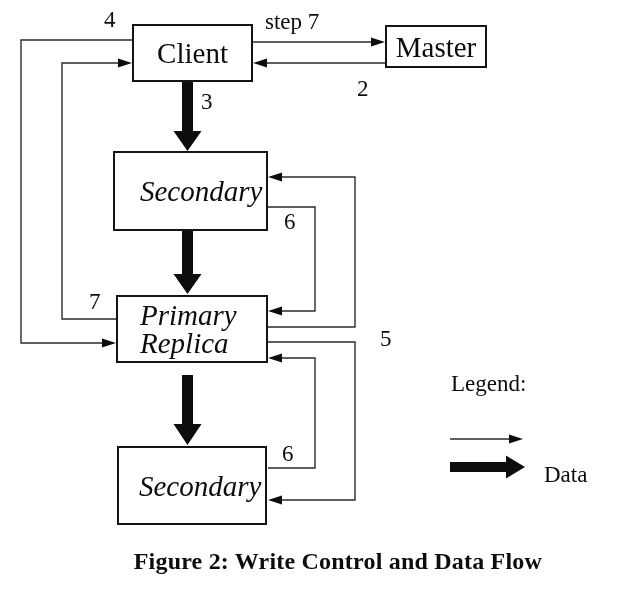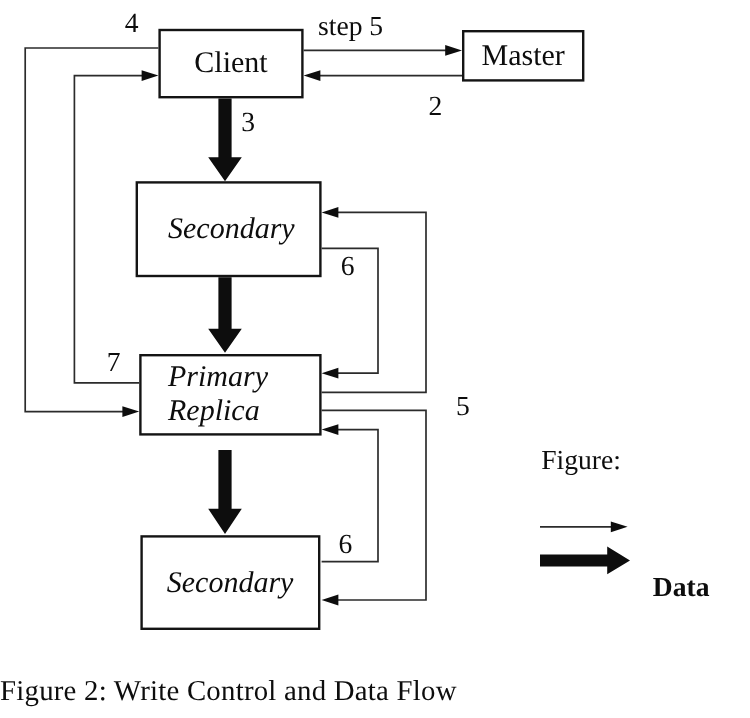--- a/index.html
+++ b/index.html
@@ -24,42 +24,42 @@
     pointer-events: none;
   }
   .node {
     position: absolute;
     box-sizing: border-box;
     border: 2px solid #141414;
     background: #ffffff;
     display: flex;
     flex-direction: column;
     justify-content: center;
-    font-size: 25px;
+    font-size: 29px;
     line-height: 28px;
     z-index: 1;
   }
   .node.center { align-items: center; }
   .node.leftpad { align-items: flex-start; font-style: italic; }
   .node .nl { display: block; white-space: nowrap; }
   .lbl {
     position: absolute;
     font-size: 23px;
     line-height: 23px;
     white-space: nowrap;
     z-index: 3;
   }
   .caption {
     position: absolute;
     left: 0;
-    top: 563px;
+    top: 548px;
     width: 542px;
-    text-align: left;
+    text-align: right;
     font-size: 24px;
-    font-weight: normal;
+    font-weight: bold;
     letter-spacing: 0.2px;
     z-index: 3;
   }
 </style>
 </head>
 <body>
 
 <div id="canvas">
 
   <div class="node center" style="left:132px; top:24px; width:121px; height:58px;">
@@ -77,30 +77,30 @@
   <div class="node leftpad" style="left:116px; top:295px; width:152px; height:68px; padding-left:22px;">
     <span class="nl">Primary</span>
     <span class="nl">Replica</span>
   </div>
 
   <div class="node leftpad" style="left:117px; top:446px; width:150px; height:79px; padding-left:20px;">
     <span class="nl">Secondary</span>
   </div>
 
   <div class="lbl" style="left:104px; top:8px;">4</div>
-  <div class="lbl" style="left:265px; top:10px;">step 5</div>
+  <div class="lbl" style="left:265px; top:10px;">step 7</div>
   <div class="lbl" style="left:357px; top:77px;">2</div>
   <div class="lbl" style="left:201px; top:90px;">3</div>
   <div class="lbl" style="left:284px; top:210px;">6</div>
   <div class="lbl" style="left:89px;  top:290px;">7</div>
   <div class="lbl" style="left:380px; top:327px;">5</div>
   <div class="lbl" style="left:282px; top:442px;">6</div>
 
-  <div class="lbl" style="left:451px; top:372px;">Figure:</div>
-  <div class="lbl" style="left:544px; top:478px;font-weight:bold;">Data</div>
+  <div class="lbl" style="left:451px; top:372px;">Legend:</div>
+  <div class="lbl" style="left:544px; top:463px;">Data</div>
 
   <div class="caption">Figure 2: Write Control and Data Flow</div>
 
   <svg id="arrow-layer" width="625" height="598" viewBox="0 0 625 598">
     <g stroke="#2b2b2b" stroke-width="1.4" fill="none">
       <path d="M253,42 H372"></path>
       <path d="M385,63 H266"></path>
       <path d="M132,40 H21 V343 H103"></path>
       <path d="M116,319 H62 V63 H119"></path>
       <path d="M268,327 H355 V177 H281"></path>

